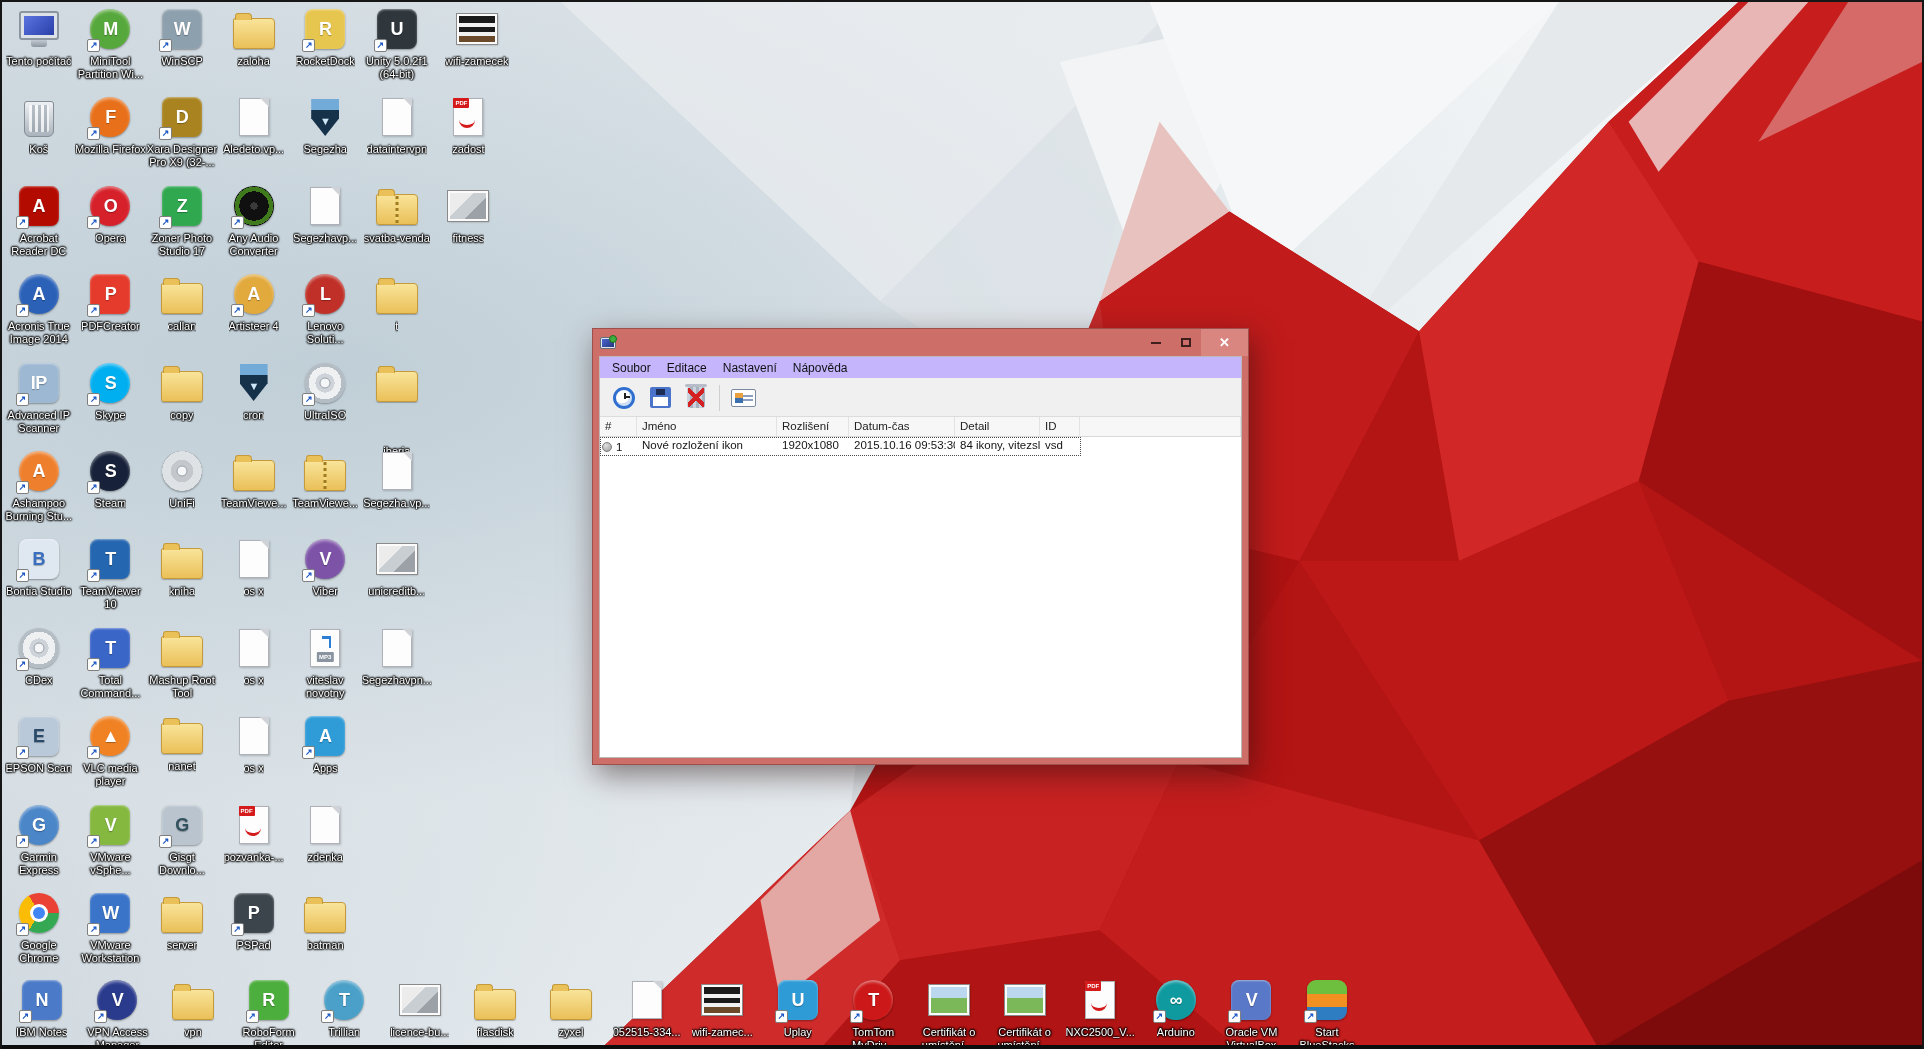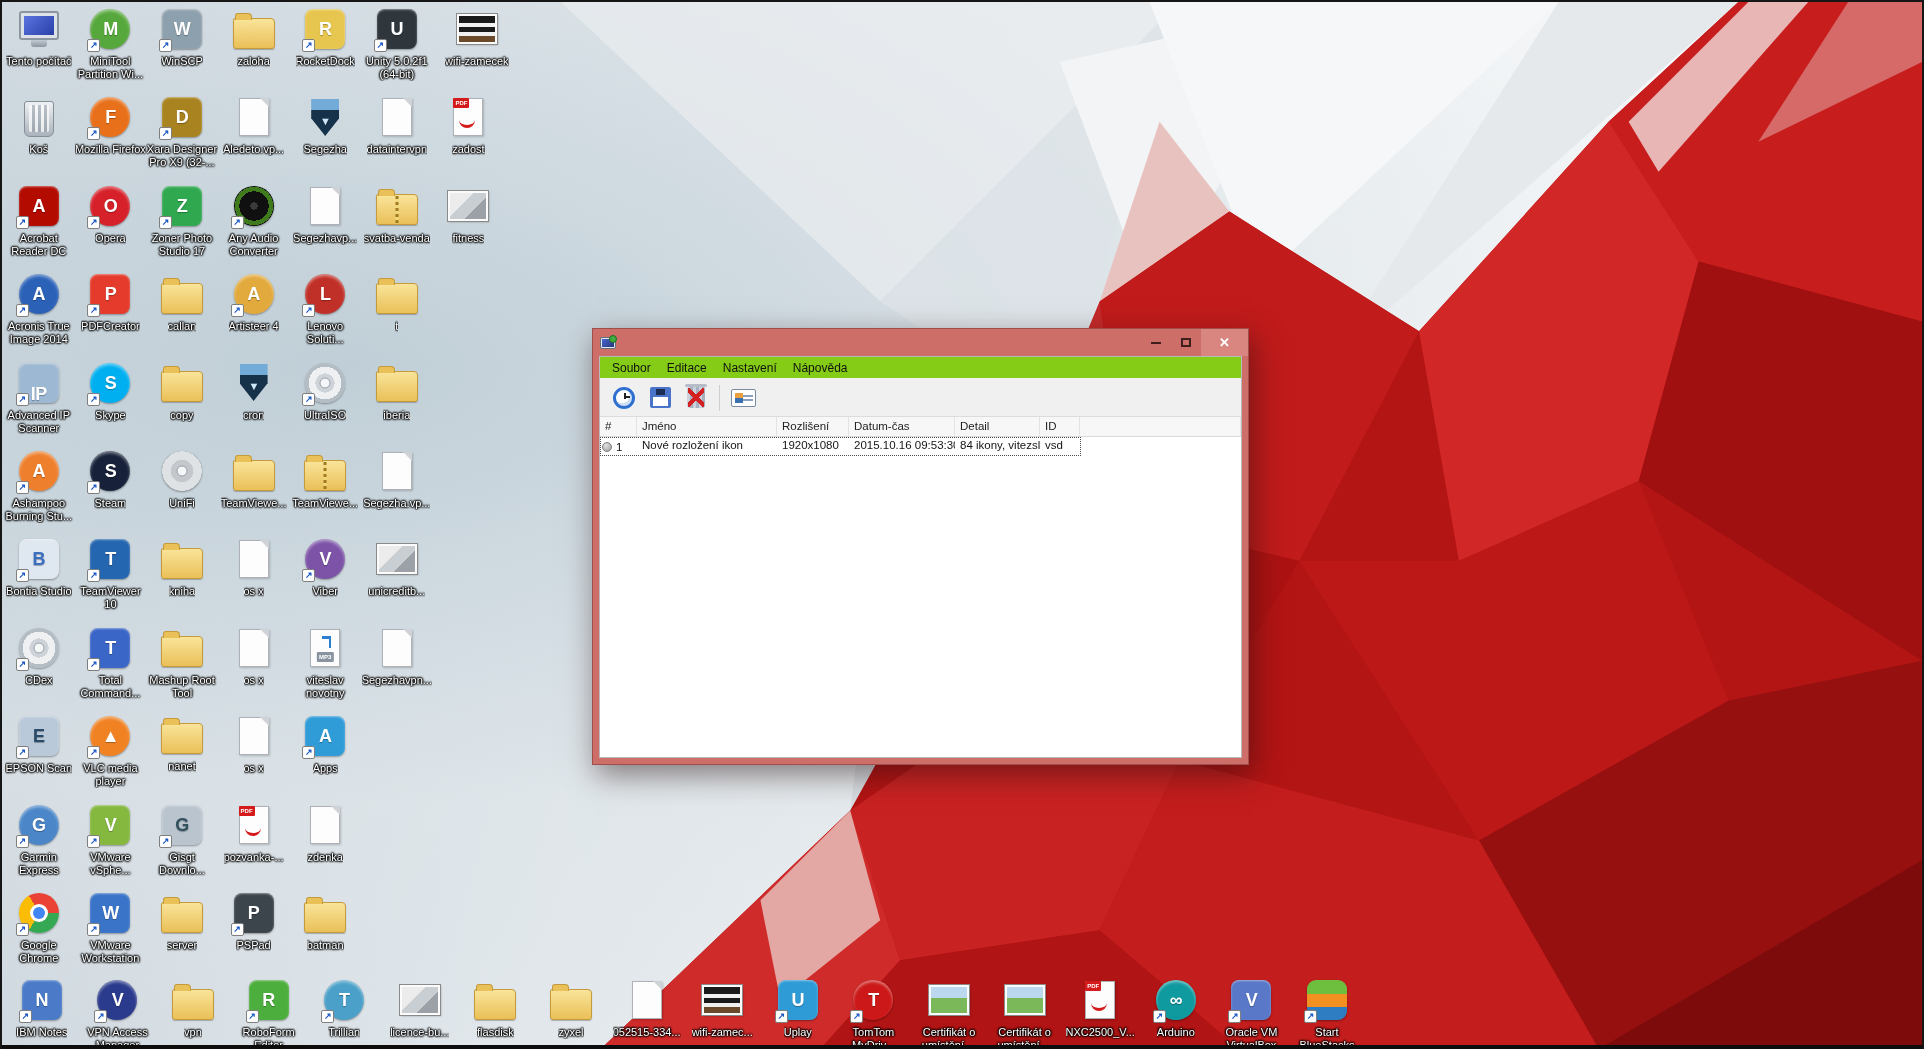--- a/index.html
+++ b/index.html
@@ -69,21 +69,21 @@
   .wicon{ margin-left:7px; width:16px; height:12px; background:#e3e7ec; border:1px solid #5f6f7c; border-radius:2px; position:relative; z-index:1; }
   .wicon::before{ content:""; position:absolute; inset:1px; background:linear-gradient(135deg,#4a66d0,#24367e); }
   .wicon::after{ content:""; position:absolute; right:-2px; top:-3px; width:6px; height:6px; background:#3fae3f; border-radius:50%; border:1px solid #1e6e1e; }
   .win-title{ position:absolute; left:0; right:0; text-align:center; font:13px "Liberation Sans",sans-serif; color:#262626; }
   .controls{ position:absolute; right:0; top:0; height:100%; display:flex; align-items:stretch; }
   .ctrl{ display:flex; align-items:center; justify-content:center; width:30px; height:100%; }
   .minbar{ width:10px; height:2px; background:#3f1f1d; }
   .maxbox{ width:10px; height:9px; border:2px solid #3f1f1d; }
   .ctrl-close{ width:47px; background:#d98580; color:#fff; font:bold 13px "Liberation Sans",sans-serif; }
   .win-content{ position:absolute; left:6px; right:6px; top:27px; bottom:6px; background:#fff; border:1px solid #b9b9b9; display:flex; flex-direction:column; }
-  .menubar{ height:22px; display:flex; align-items:center; padding-left:4px; background:#84cc16; border-bottom:1px solid #f0f0f0; font:12px "Liberation Sans",sans-serif; color:#111; }
+  .menubar{ height:22px; display:flex; align-items:center; padding-left:4px; background:#c4b5fd; border-bottom:1px solid #f0f0f0; font:12px "Liberation Sans",sans-serif; color:#111; }
   .menu-item{ padding:3px 8px; }
   .toolbar{ height:38px; display:flex; align-items:center; padding-left:6px; background:#f0f0f0; border-bottom:1px solid #dcdcdc; }
   .tbtn{ width:36px; height:32px; display:flex; align-items:center; justify-content:center; border-radius:3px; background:transparent; border:none; }
   .tbsep{ width:1px; height:26px; background:#cfcfcf; margin:0 5px; }
   .ico-clock{ width:22px; height:22px; border-radius:50%; background:radial-gradient(circle at 38% 35%,#ffffff 0 52%,#cfe0f5 52% 100%); border:3px solid #2f6fd0; position:relative; }
   .ico-clock::before{ content:""; position:absolute; left:47%; top:22%; width:2px; height:6px; background:#222; }
   .ico-clock::after{ content:""; position:absolute; left:47%; top:42%; width:6px; height:2px; background:#222; }
   .ico-save{ width:21px; height:21px; background:#4a74c9; border-radius:2px; position:relative; }
   .ico-save::before{ content:""; position:absolute; left:3px; right:3px; bottom:2px; height:9px; background:#fff; }
   .ico-save::after{ content:""; position:absolute; left:6px; right:6px; top:2px; height:6px; background:#1c2c52; }
@@ -350,21 +350,21 @@
         <div class="ilabel">Lenovo Soluti...</div>
       </div>
       <div class="icell" style="left: 359px; top: 270.2px; width: 71.6px;">
         <div class="glyph">
           <div class="gfx g-folder"></div>
         </div>
         <div class="ilabel">t</div>
       </div>
       <div class="icell" style="left: 1px; top: 358.6px; width: 71.6px;">
         <div class="glyph">
-          <div class="gfx g-square" style="background: rgb(157, 184, 210); align-items: flex-end;">
+          <div class="gfx g-square" style="background: rgb(157, 184, 210);">
             <span class="gletter">IP</span>
           </div>
           <span class="scarrow">↗</span>
         </div>
         <div class="ilabel">Advanced IP Scanner</div>
       </div>
       <div class="icell" style="left: 72.6px; top: 358.6px; width: 71.6px;">
         <div class="glyph">
           <div class="gfx g-circle" style="background: rgb(0, 175, 240);">
             <span class="gletter">S</span>
@@ -387,21 +387,21 @@
         </div>
         <div class="ilabel">cron</div>
       </div>
       <div class="icell" style="left: 287.4px; top: 358.6px; width: 71.6px;">
         <div class="glyph">
           <div class="gfx g-disc"></div>
           <span class="scarrow">↗</span>
         </div>
         <div class="ilabel">UltraISO</div>
       </div>
-      <div class="icell" style="left: 359px; top: 358.6px; width: 71.6px;">
+      <div class="icell" style="left: 359px; top: 358.6px; width: 71.6px; gap: 36px;">
         <div class="glyph">
           <div class="gfx g-folder"></div>
         </div>
         <div class="ilabel">iberia</div>
       </div>
       <div class="icell" style="left: 1px; top: 447px; width: 71.6px;">
         <div class="glyph">
           <div class="gfx g-circle" style="background: rgb(238, 127, 45);">
             <span class="gletter">A</span>
           </div>

